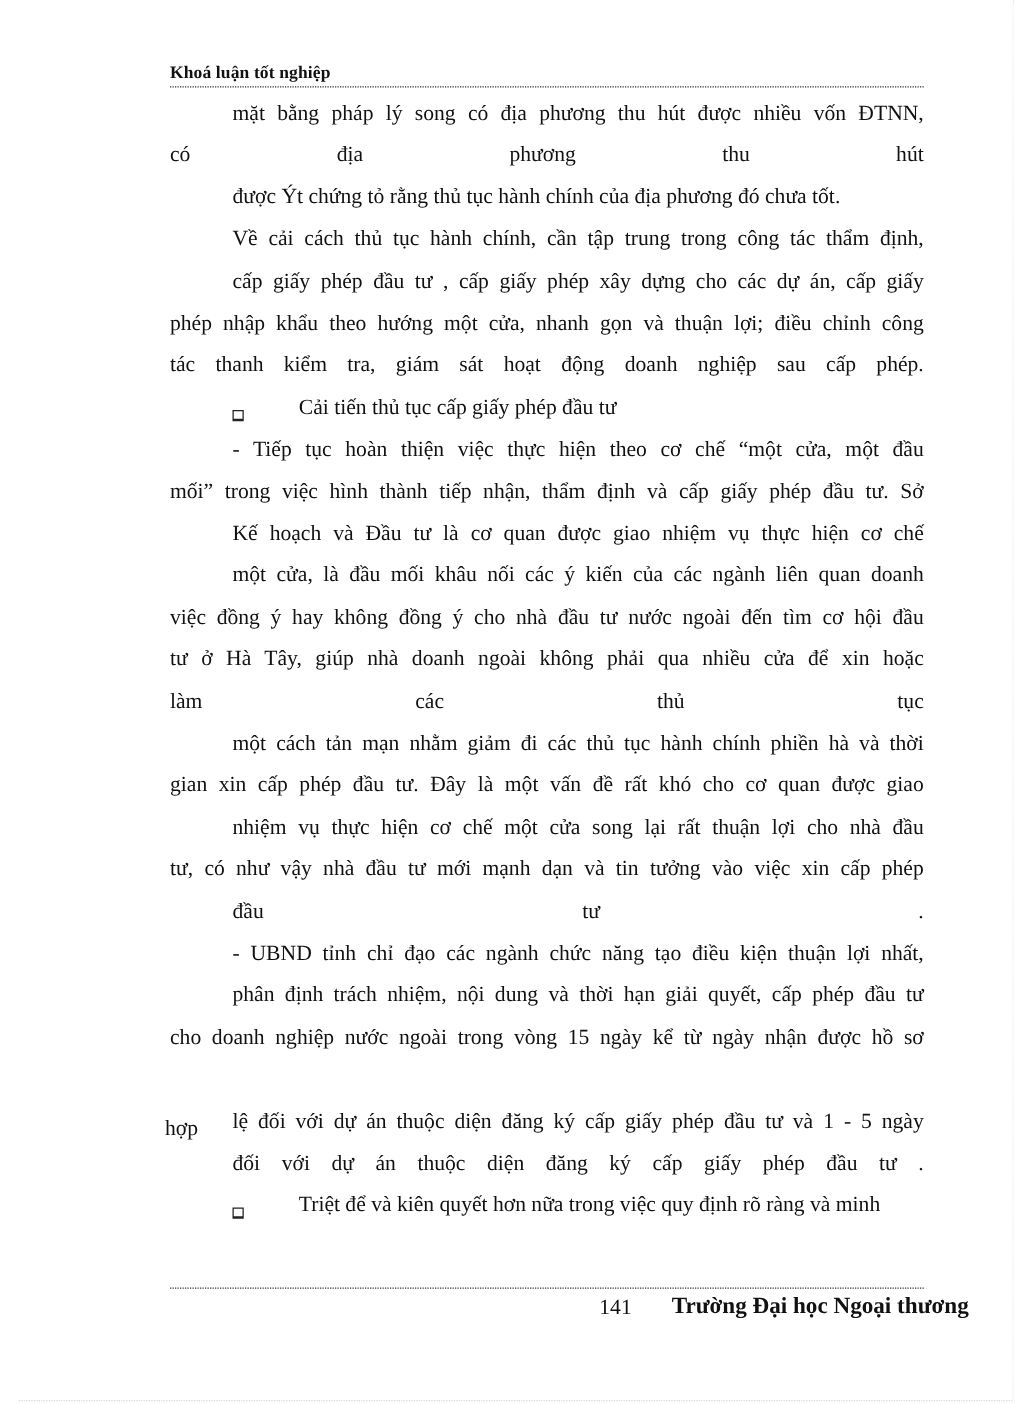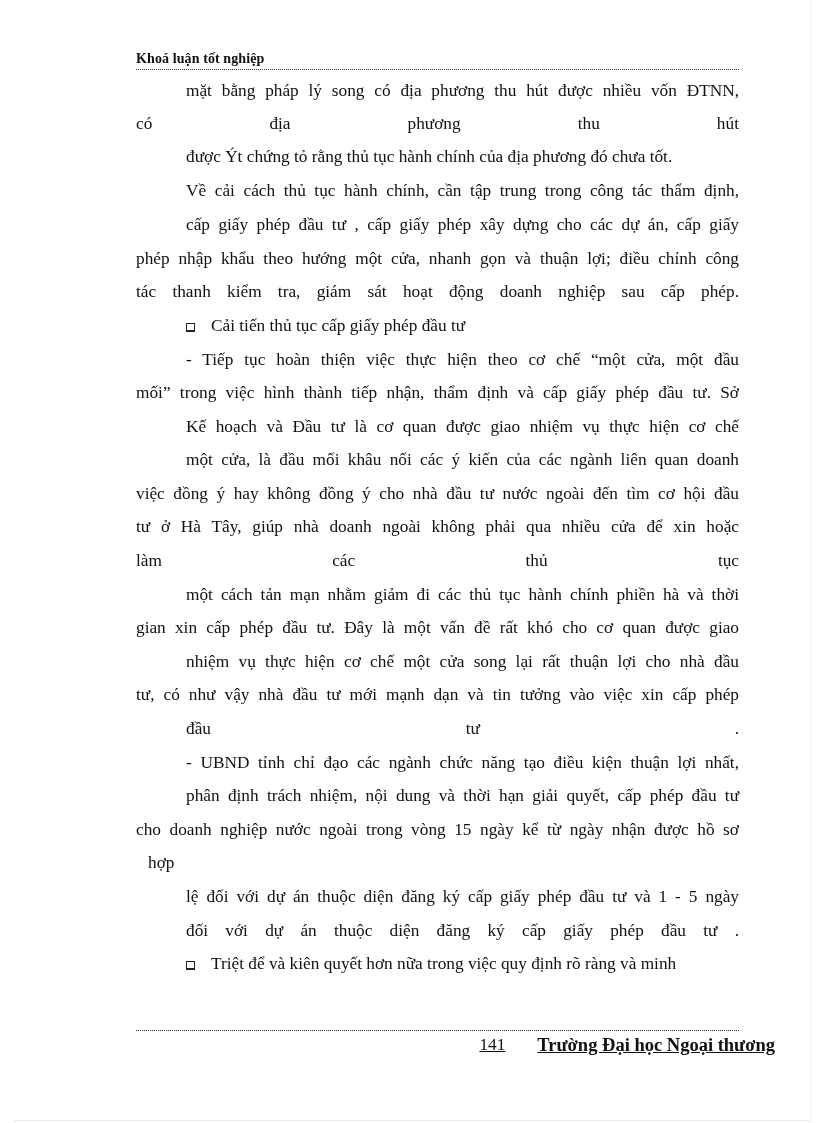--- a/index.html
+++ b/index.html
@@ -6,25 +6,25 @@
     body { width: 816px; height: 1123px; position: relative; overflow: hidden;
            font-family: "Liberation Serif", serif; color: #111111; }
     .page { position: absolute; left: 0; top: 0; width: 816px; height: 1123px; padding-left: 36px; }
     .header-title { position: absolute; left: 136px; top: 51px; font-size: 14px; font-weight: bold; letter-spacing: 0.1px; }
     .header-rule { position: absolute; left: 136px; top: 69px; width: 603px; border-top: 1px dotted #333333; height: 0; }
     .line { position: absolute; font-size: 17.3px; line-height: 22px; white-space: nowrap; }
     .full { left: 136px; width: 603px; display: flex; justify-content: space-between; }
     .full-text { left: 136px; width: 603px; text-align: justify; text-align-last: justify; }
     .ind-text { left: 186px; width: 553px; text-align: justify; text-align-last: justify; }
     .ind-left { left: 186px; }
-    .plain-left { left: 148px; }
-    .bullet-line { left: 186px; display: flex; align-items: center; }
+    .plain-left { left: 132px; margin-top: 40px; }
+    .bullet-line { left: 186px; display: flex; align-items: flex-end; gap: 28px; }
     .bullet-box { display: inline-block; width: 7px; height: 6px; border: 1px solid #222; border-bottom-width: 2px; margin-right: 16px; margin-top: 2px; }
     .footer-rule { position: absolute; left: 136px; top: 1030px; width: 603px; border-top: 1px dotted #333333; height: 0; }
-    .footer { position: absolute; top: 1035px; right: 77px; display: flex; align-items: flex-start; font-size: 17.3px; text-decoration: underline; }
+    .footer { position: absolute; top: 1035px; right: 77px; display: flex; align-items: center; font-size: 17.3px; }
     .page-num { margin-right: 32px; }
     .footer-school { font-weight: bold; font-size: 18.5px; }
     .edge-bottom { position: absolute; left: 15px; top: 1120px; width: 795px; border-top: 1px dotted #d8d8d8; height: 0; }
     .edge-right { position: absolute; left: 810px; top: 0; height: 1120px; border-left: 1px dotted #ececec; width: 0; }
   </style>
 </head>
 <body>
 
 <div class="page">
 

